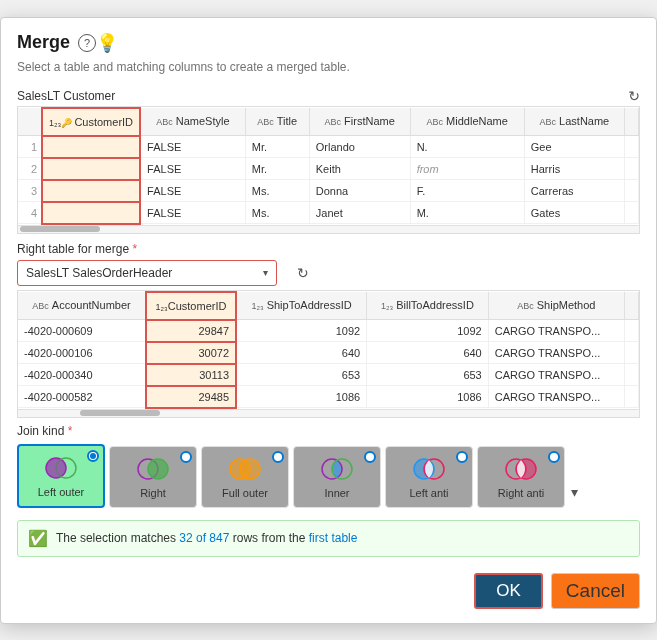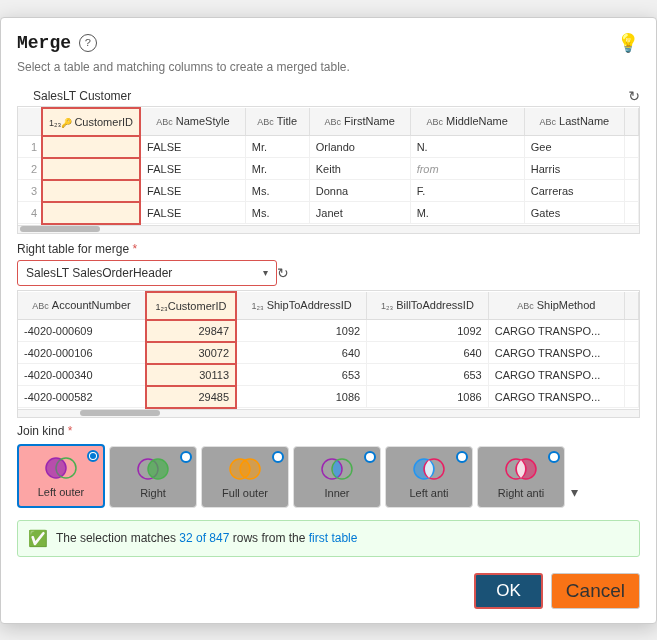--- a/index.html
+++ b/index.html
@@ -16,23 +16,22 @@
       width: 657px;
       background: #fff;
       border: 1px solid #ccc;
       border-radius: 4px;
       box-shadow: 0 4px 20px rgba(0,0,0,0.2);
       overflow: hidden;
     }
     .dialog-header {
       display: flex;
       align-items: center;
-      justify-content: space-between;
+      justify-content: flex-start;
       padding: 14px 16px 6px 16px;
-      font-family: Liberation Mono, monospace;
     }
     .dialog-title-row {
       display: flex;
       align-items: center;
       gap: 8px;
     }
     .dialog-title {
       font-size: 18px;
       font-weight: 600;
       color: #1a1a1a;
@@ -138,21 +137,21 @@
       color: #333;
       margin-bottom: 4px;
     }
     .required-star {
       color: #d9534f;
     }
     .dropdown-container {
       position: relative;
       display: flex;
       align-items: center;
-      gap: 0;
+      gap: 20px;
     }
     .dropdown {
       border: 1.5px solid #d9534f;
       border-radius: 3px;
       padding: 5px 8px;
       font-size: 12px;
       background: #fff;
       width: 260px;
       display: flex;
       justify-content: space-between;
@@ -199,21 +198,21 @@
       padding: 8px 6px;
       border: 1px solid #e0e0e0;
       border-radius: 4px;
       cursor: pointer;
       width: 88px;
       background: #a3a3a3;
       position: relative;
     }
     .join-item.selected {
       border: 2px solid #0078d4;
-      background: #fca5a5;
+      background: #86efac;
     }
     .join-item-label {
       font-size: 11px;
       color: #333;
       text-align: center;
     }
     .join-icon {
       width: 36px;
       height: 28px;
     }
@@ -305,21 +304,21 @@
   <div class="dialog-header">
     <div class="dialog-title-row">
       <span class="dialog-title">Merge</span>
       <div class="help-icon">?</div>
     </div>
     <div class="lightbulb-icon">💡</div>
   </div>
   <div class="dialog-subtitle">Select a table and matching columns to create a merged table.</div>
 
   <div class="table-header-row">
-    <span class="section-label" style="padding:0;margin-left:16px;">SalesLT Customer</span>
+    <span class="section-label" style="padding:0;">SalesLT Customer</span>
     <span class="refresh-icon">↻</span>
   </div>
 
   <div class="table-container">
     <div class="table-scroll">
       <table>
         <thead>
           <tr>
             <th style="width:24px;"></th>
             <th class="th-highlighted" style="width:90px;">

